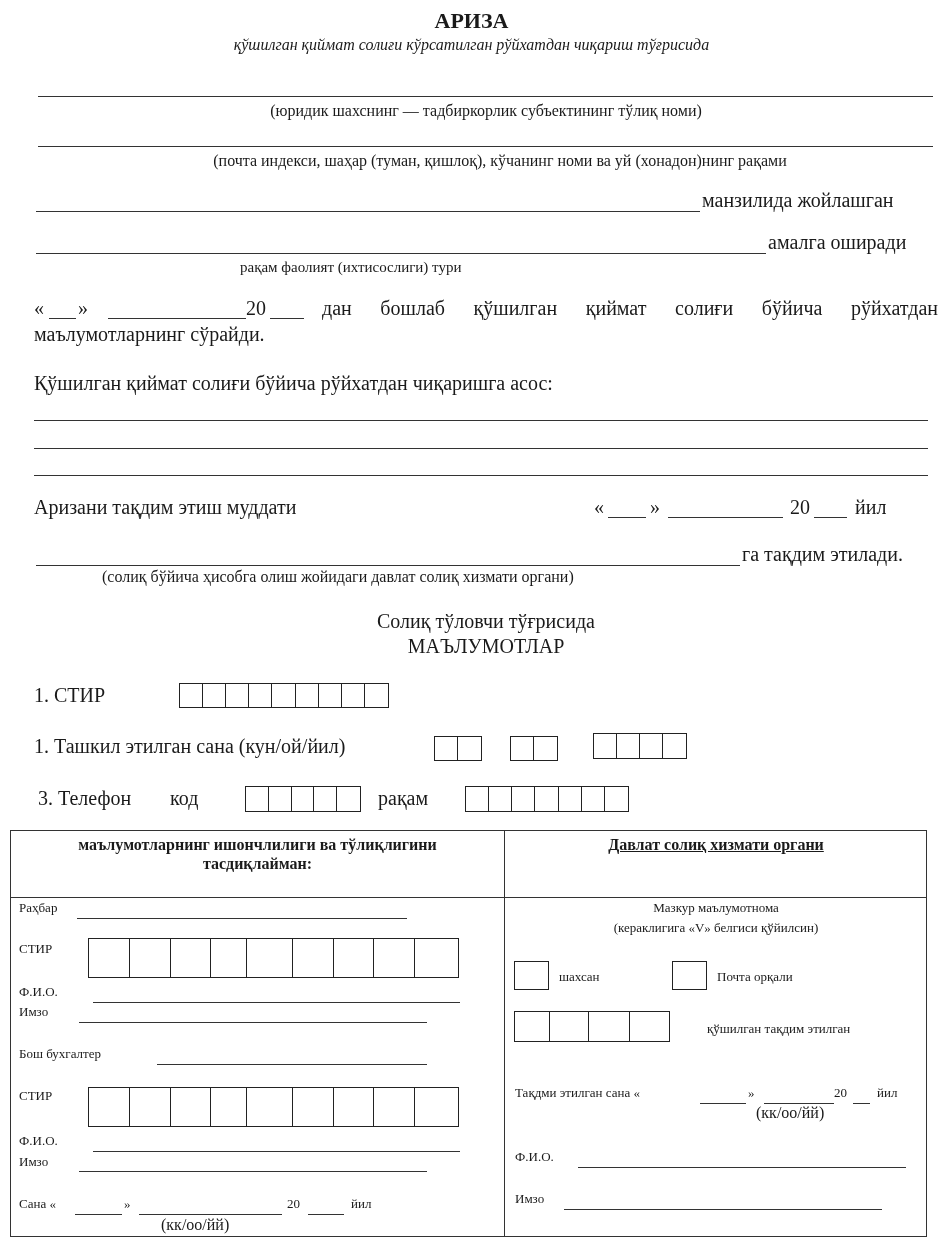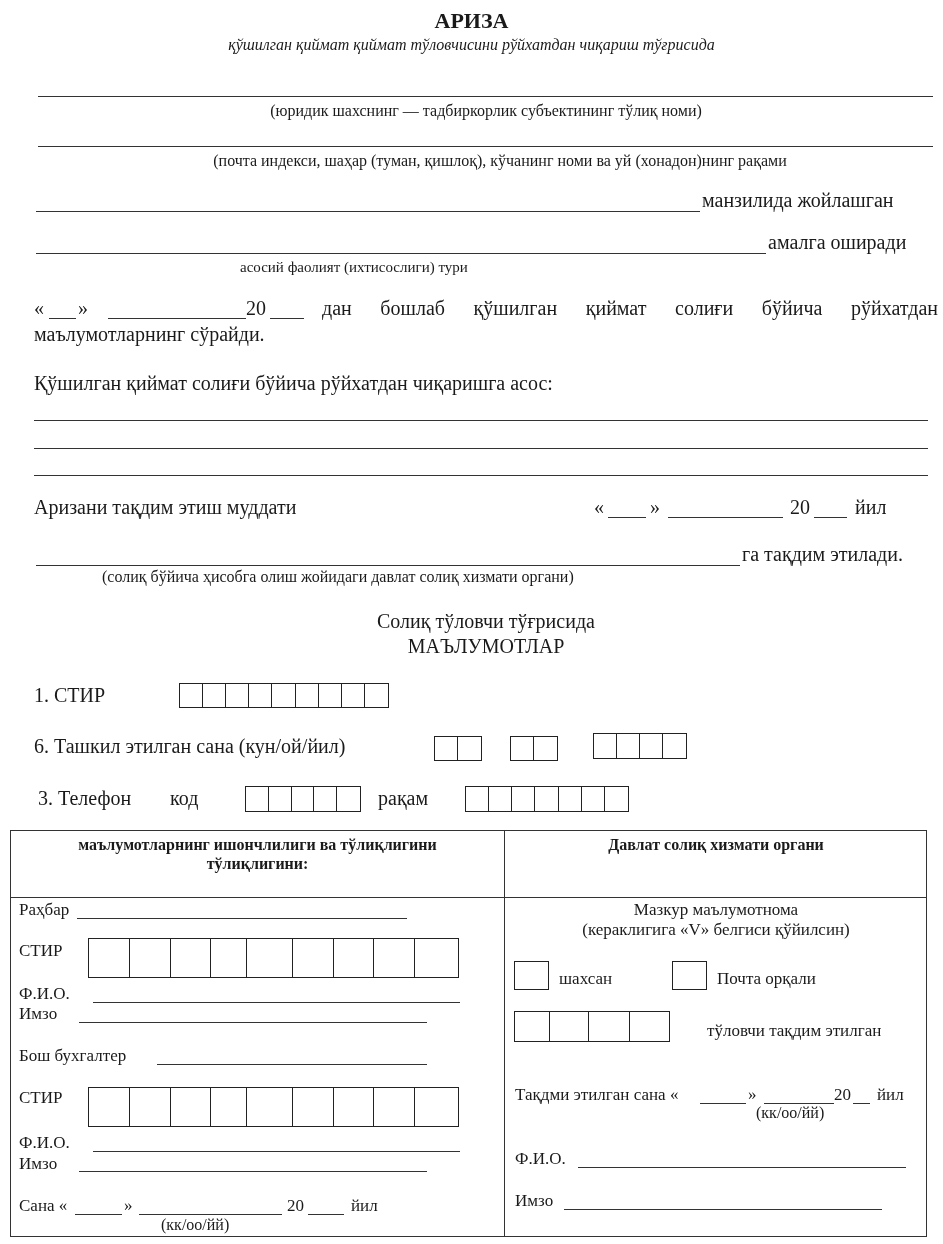--- a/index.html
+++ b/index.html
@@ -12,40 +12,40 @@
   .caption { font-size:16px; }
   .body { font-size:20px; }
   .cells { position:absolute; display:flex; border:1px solid #222; box-sizing:border-box; }
   .cells span { display:block; border-right:1px solid #222; box-sizing:border-box; height:100%; }
   .cells span:last-child { border-right:none; }
   .chk { position:absolute; border:1.5px solid #222; box-sizing:border-box; }
   .tbl { position:absolute; left:10px; top:830px; width:917px; height:407px; border:1.5px solid #333; box-sizing:border-box; }
   .tbl .vsep { position:absolute; left:493px; top:0; bottom:0; border-left:1.5px solid #333; }
   .tbl .hsep { position:absolute; left:0; right:0; top:66px; border-top:1.5px solid #333; }
   .hdr { position:absolute; text-align:center; font-weight:bold; font-size:16px; line-height:19px; }
-  .t17 { font-size:17px; }
+  .t17 { font-size:13px; }
 </style>
 </head>
 <body>
 
 <div class="abs title">АРИЗА</div>
-<div class="abs subtitle">қўшилган қиймат қиймат тўловчисини рўйхатдан чиқариш тўғрисида</div>
+<div class="abs subtitle">қўшилган қиймат солиғи кўрсатилган рўйхатдан чиқариш тўғрисида</div>
 
 <div class="hline" style="left:38px; width:895px; top:96px;"></div>
 <div class="abs caption" style="left:0; width:972px; text-align:center; top:102px;">(юридик шахснинг — тадбиркорлик субъектининг тўлиқ номи)</div>
 
 <div class="hline" style="left:38px; width:895px; top:146px;"></div>
 <div class="abs caption" style="left:0; width:1000px; text-align:center; top:152px;">(почта индекси, шаҳар (туман, қишлоқ), кўчанинг номи ва уй (хонадон)нинг рақами</div>
 
 <div class="hline" style="left:36px; width:664px; top:211px;"></div>
 <div class="abs body" style="left:702px; top:189px;">манзилида жойлашган</div>
 
 <div class="hline" style="left:36px; width:730px; top:253px;"></div>
 <div class="abs body" style="left:768px; top:231px;">амалга оширади</div>
-<div class="abs caption" style="left:240px; top:259px; font-size:15px;">асосий фаолият (ихтисослиги) тури</div>
+<div class="abs caption" style="left:240px; top:259px; font-size:15px;">рақам фаолият (ихтисослиги) тури</div>
 
 <div class="abs body" style="left:34px; top:297px;">«</div>
 <div class="hline" style="left:49px; width:27px; top:318px;"></div>
 <div class="abs body" style="left:78px; top:297px;">»</div>
 <div class="hline" style="left:108px; width:138px; top:318px;"></div>
 <div class="abs body" style="left:246px; top:297px;">20</div>
 <div class="hline" style="left:270px; width:34px; top:318px;"></div>
 <div class="abs body" style="left:322px; top:297px; width:616px; text-align:justify; text-align-last:justify;">дан бошлаб қўшилган қиймат солиғи бўйича рўйхатдан</div>
 <div class="abs body" style="left:34px; top:323px;">маълумотларнинг сўрайди.</div>
 
@@ -76,21 +76,21 @@
     <span style="width:23.3px"></span>
     <span style="width:23.3px"></span>
     <span style="width:23.3px"></span>
     <span style="width:23.3px"></span>
     <span style="width:23.3px"></span>
     <span style="width:23.3px"></span>
     <span style="width:23.3px"></span>
     <span style="width:23.3px"></span>
 </div>
 
-<div class="abs body" style="left:34px; top:735px;">6. Ташкил этилган сана (кун/ой/йил)</div>
+<div class="abs body" style="left:34px; top:735px;">1. Ташкил этилган сана (кун/ой/йил)</div>
 <div class="cells" style="left:434px; top:736px; width:48px; height:25px;">
   <span style="width:24px"></span>
     <span style="width:24px"></span>
 </div>
 <div class="cells" style="left:510px; top:736px; width:48px; height:25px;">
   <span style="width:24px"></span>
     <span style="width:24px"></span>
 </div>
 <div class="cells" style="left:593px; top:733px; width:94px; height:26px;">
   <span style="width:23.5px"></span>
@@ -118,24 +118,24 @@
     <span style="width:23.4px"></span>
     <span style="width:23.4px"></span>
 </div>
 
 <div class="tbl">
   <div class="vsep"></div>
   <div class="hsep"></div>
 
   <div class="hdr" style="left:0; width:493px; top:4px;">
     <div>маълумотларнинг ишончлилиги ва тўлиқлигини</div>
-    <div>тўлиқлигини:</div>
-  </div>
-
-  <div class="hdr" style="left:493px; width:424px; top:4px;">
+    <div>тасдиқлайман:</div>
+  </div>
+
+  <div class="hdr" style="left:493px; width:424px; top:4px;text-decoration:underline;">
     <div>Давлат солиқ хизмати органи</div>
   </div>
 
   <div class="abs t17" style="left:8px; top:69px;">Раҳбар</div>
   <div class="hline" style="left:66px; width:330px; top:87px;"></div>
 
   <div class="abs t17" style="left:8px; top:110px;">СТИР</div>
   <div class="cells" style="left:77px; top:107px; width:371px; height:40px;">
     <span style="width:41px"></span>
       <span style="width:41px"></span>
@@ -190,21 +190,21 @@
   <div class="abs t17" style="left:548px; top:138px;">шахсан</div>
   <div class="chk" style="left:661px; top:130px; width:35px; height:29px;"></div>
   <div class="abs t17" style="left:706px; top:138px;">Почта орқали</div>
 
   <div class="cells" style="left:503px; top:180px; width:156px; height:31px;">
     <span style="width:35px"></span>
       <span style="width:40px"></span>
       <span style="width:41px"></span>
       <span style="width:40px"></span>
   </div>
-  <div class="abs t17" style="left:696px; top:190px;">тўловчи тақдим этилган</div>
+  <div class="abs t17" style="left:696px; top:190px;">қўшилган тақдим этилган</div>
 
   <div class="abs t17" style="left:504px; top:254px;">Тақдми этилган сана «</div>
   <div class="hline" style="left:689px; width:46px; top:272px;"></div>
   <div class="abs t17" style="left:737px; top:254px;">»</div>
   <div class="hline" style="left:753px; width:70px; top:272px;"></div>
   <div class="abs t17" style="left:823px; top:254px;">20</div>
   <div class="hline" style="left:842px; width:17px; top:272px;"></div>
   <div class="abs t17" style="left:866px; top:254px;">йил</div>
   <div class="abs" style="left:745px; top:273px; font-size:16px;">(кк/оо/йй)</div>
 

